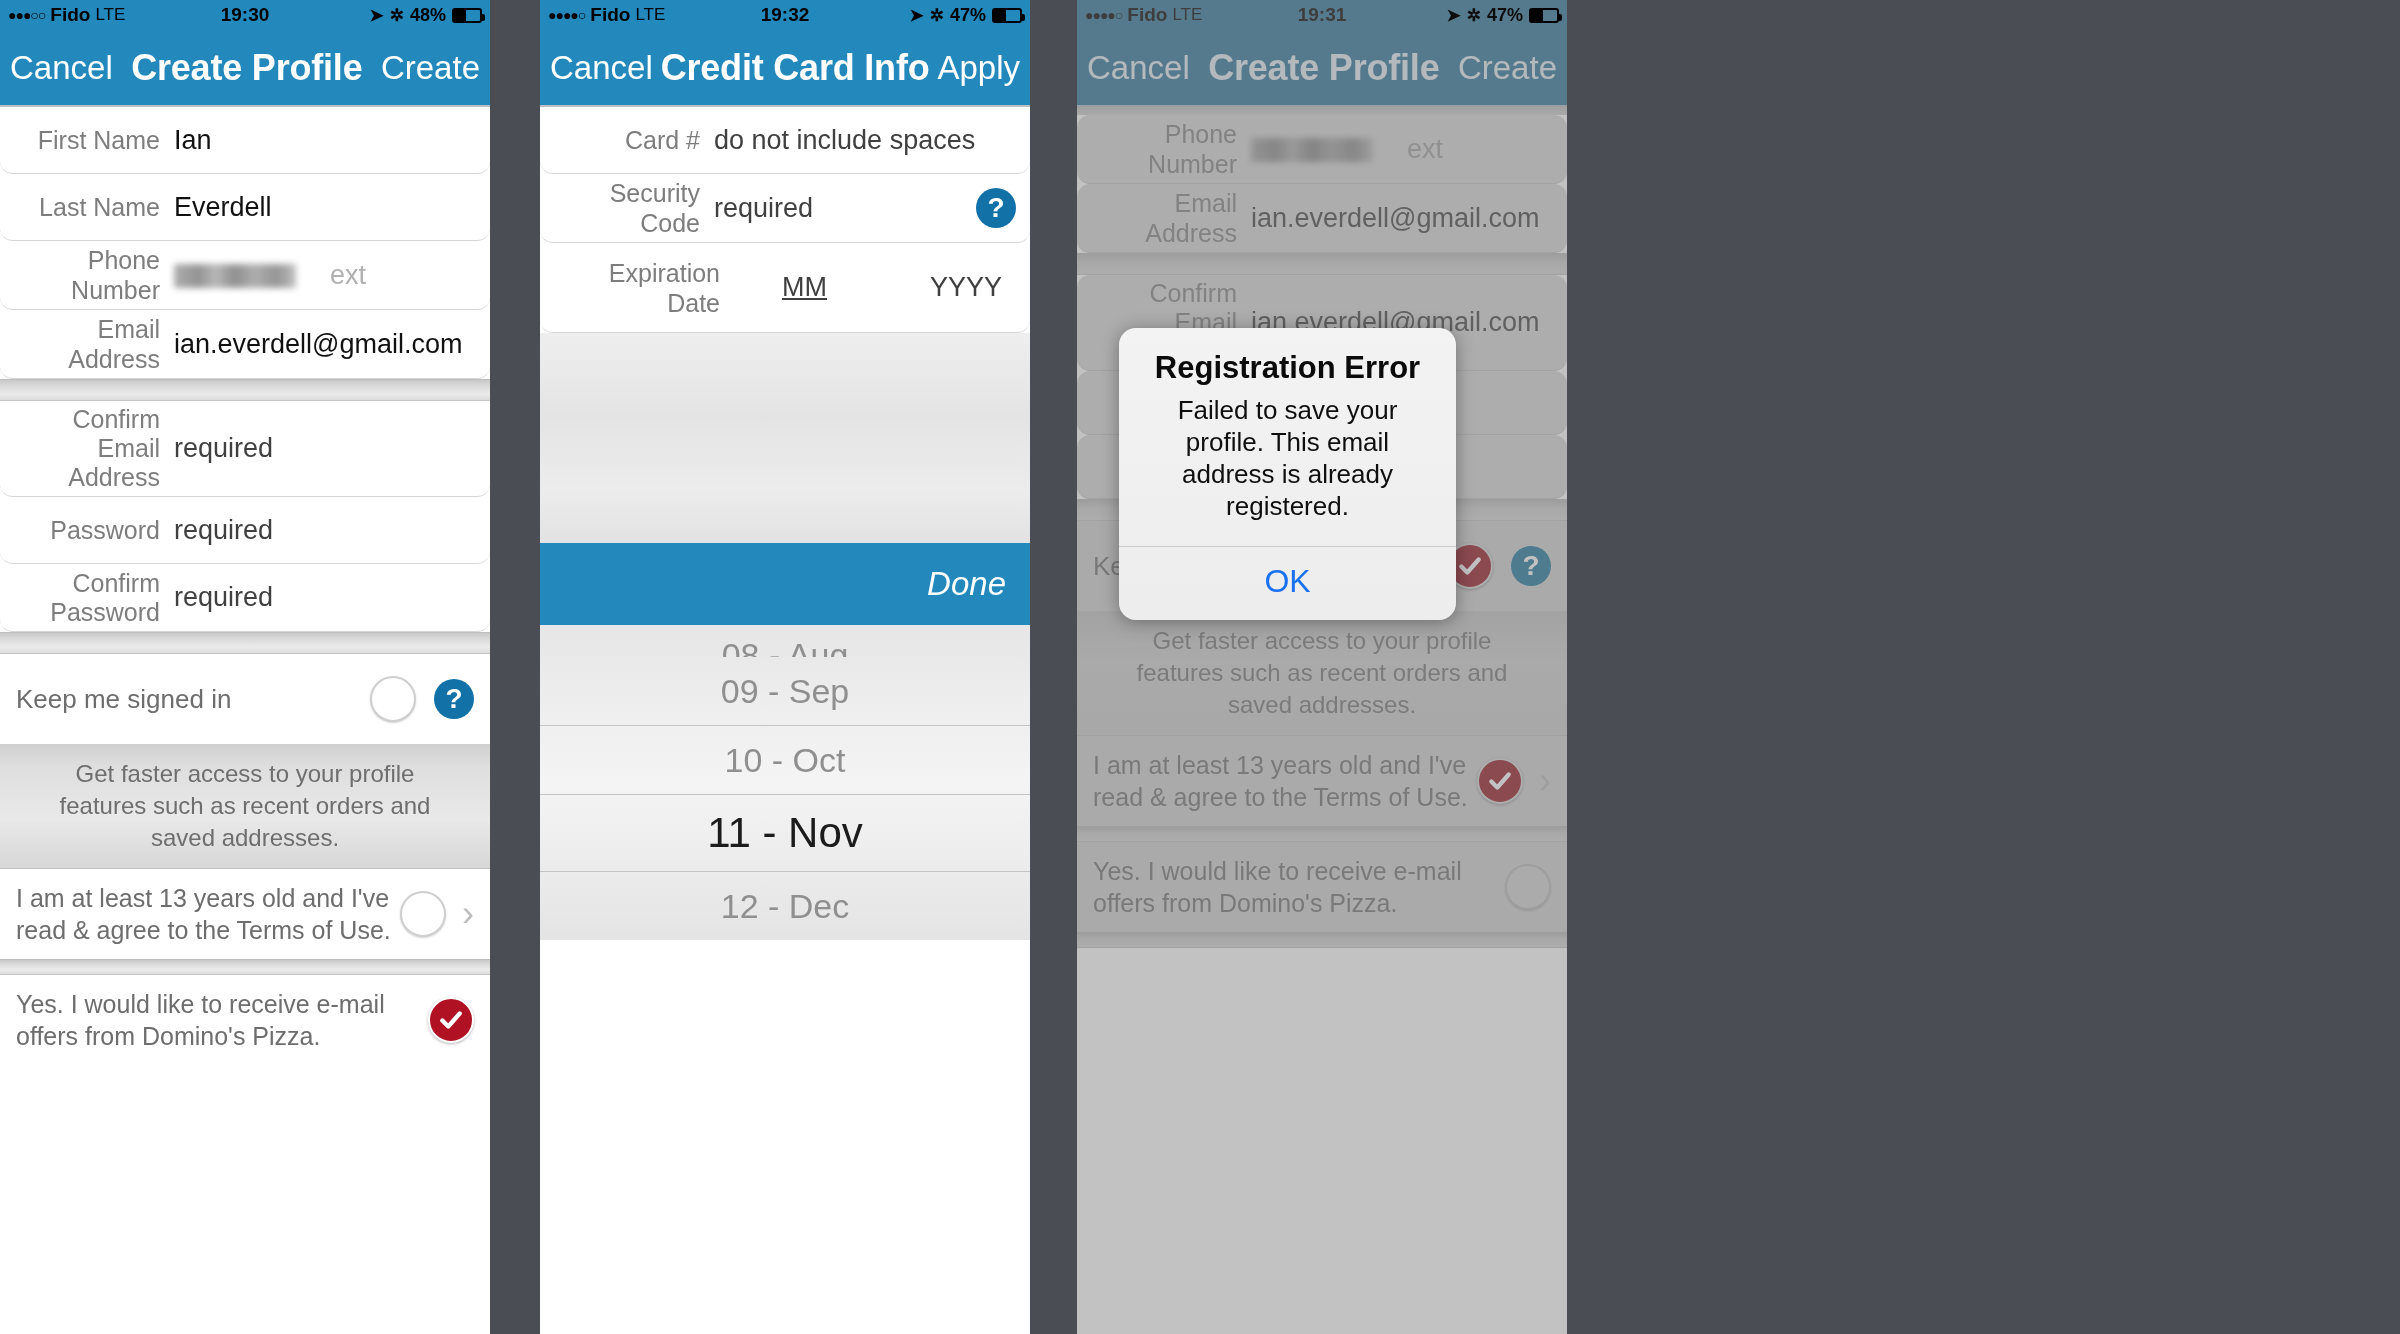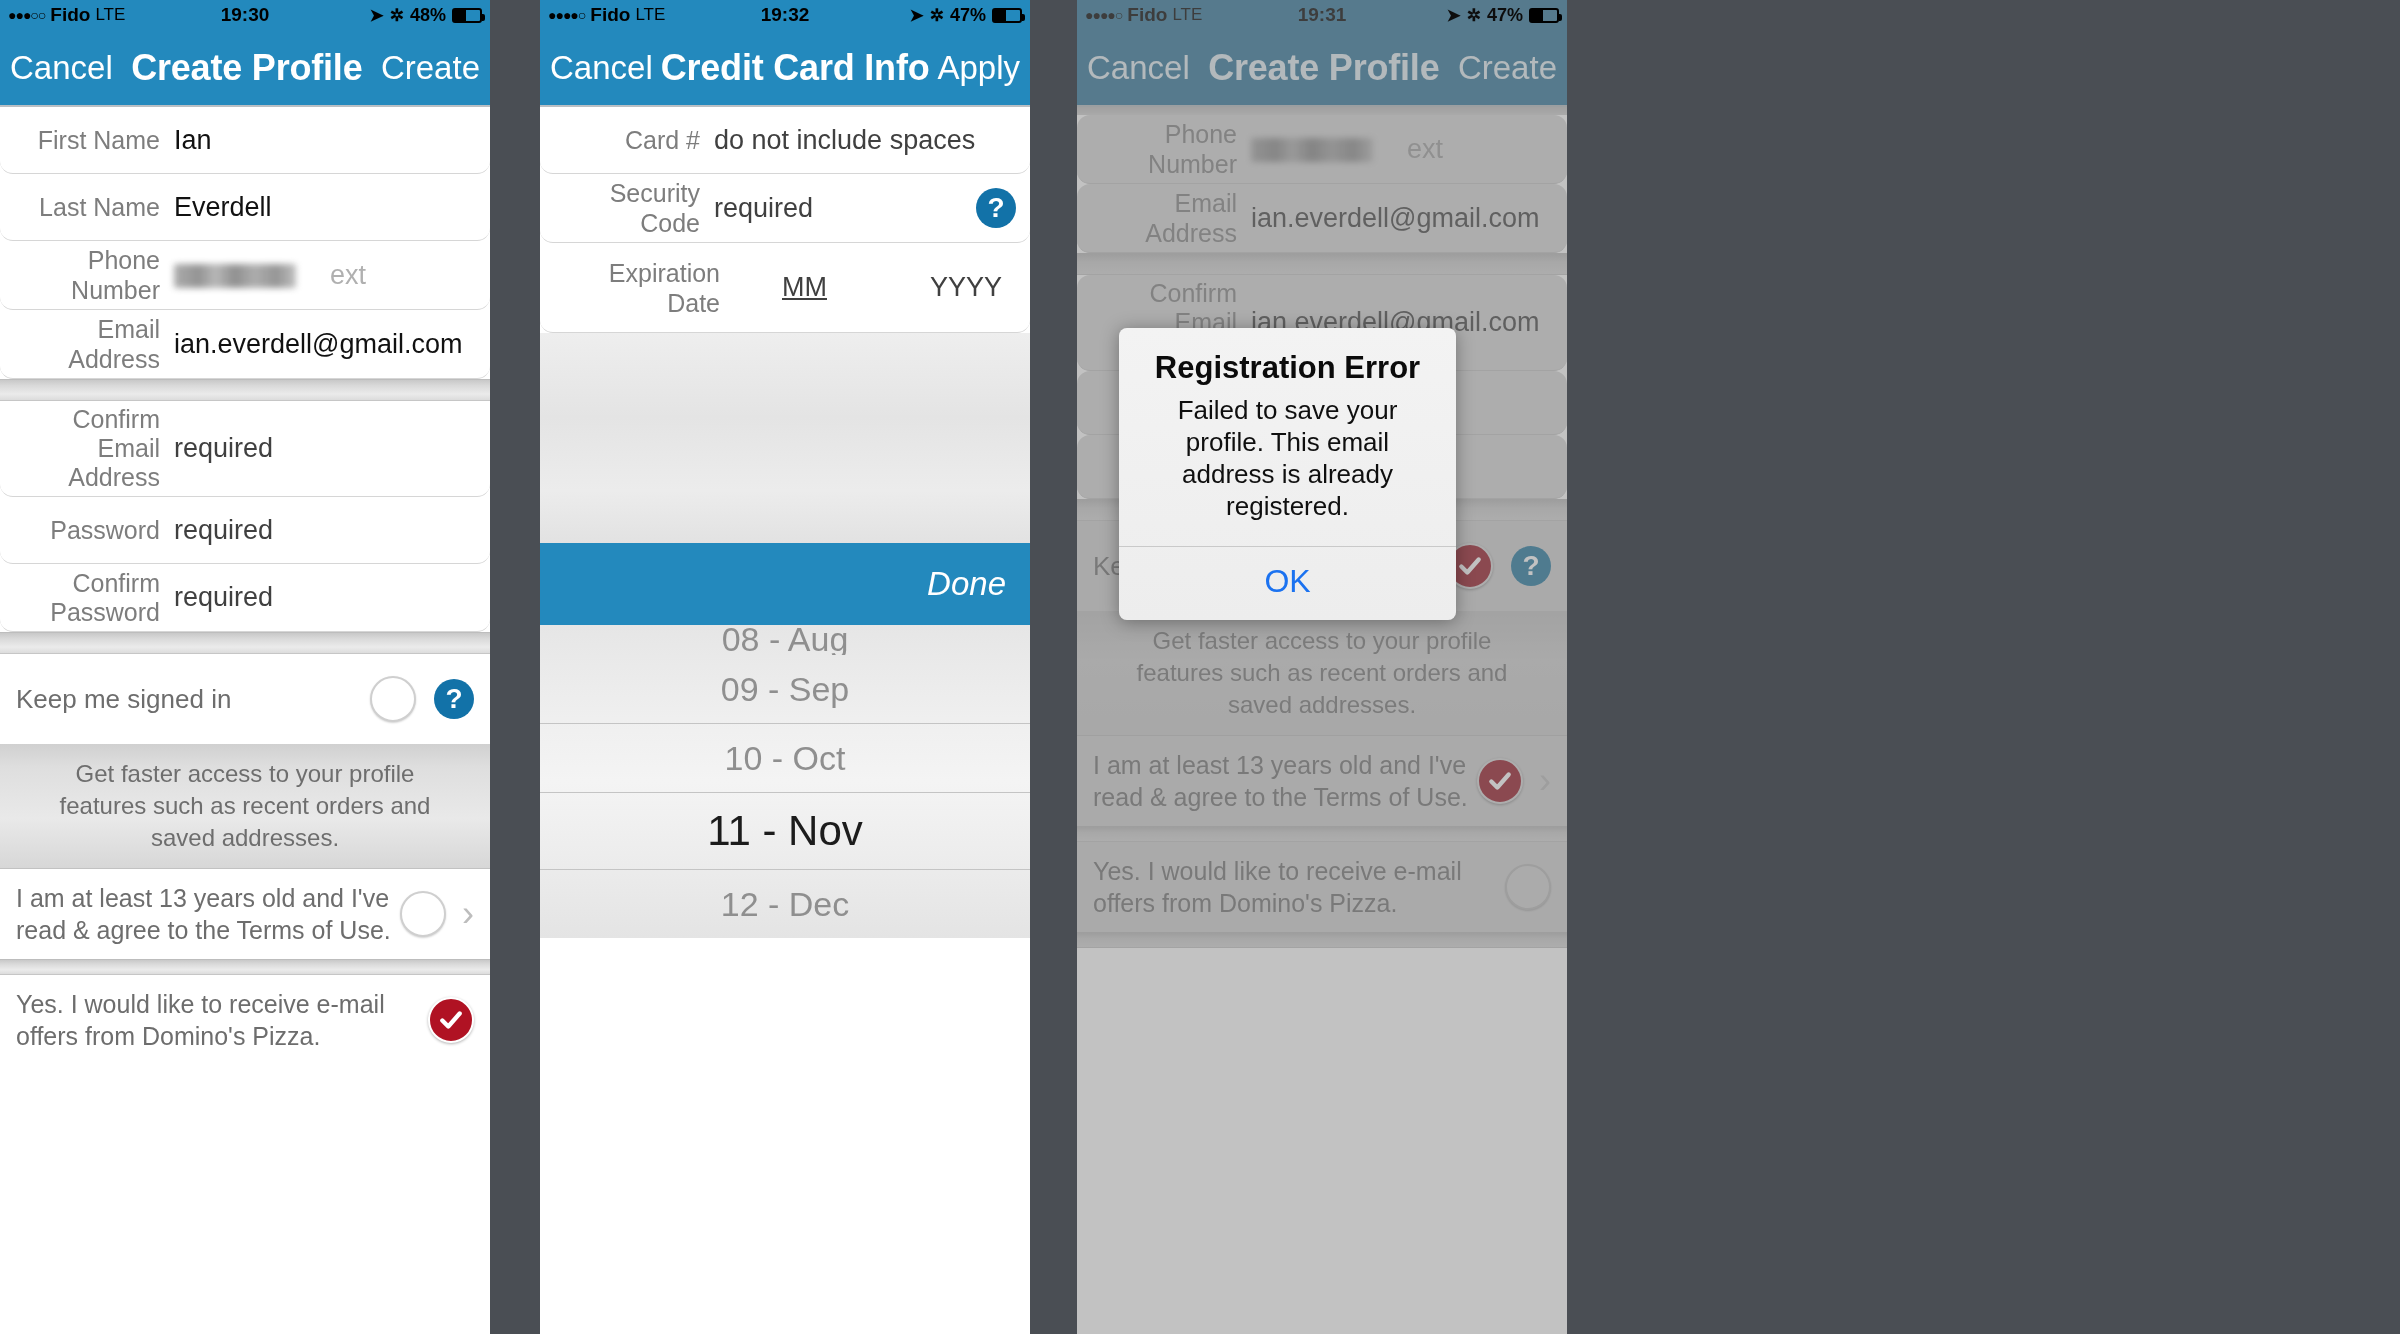--- a/index.html
+++ b/index.html
@@ -123,33 +123,33 @@
   }
   .picker-toolbar .done { color:#fff; font-size:33px; }
   .picker-wheel {
     background:linear-gradient(180deg,#e6e6e6,#efefef 30%,#f4f4f4 50%,#eeeeee 70%,#e4e4e4);
     position:relative;
   }
   .wheel-item {
     text-align:center; color:#8f8f8f; font-size:34px; line-height:48px;
     padding:10px 0;
   }
-  .wheel-item.clip { height:30px; overflow:hidden; line-height:28px; padding:0; font-size:34px; }
+  .wheel-item.clip { height:30px; overflow:hidden; line-height:28px; padding:16px; font-size:34px; }
   .wheel-item.sel { color:#1c1c1c; font-size:42px; padding:14px 0; }
   .wheel-line { height:1px; background:#c4c4c4; }
 
   
   .dim {
     position:absolute; inset:0; background:rgba(120,120,120,0.45);
     pointer-events:none;
   }
   .alert {
     position:absolute; left:42px; top:328px; width:337px;
     background:linear-gradient(180deg,#f3f3f3,#ededed);
-    border-radius:8px; box-shadow:0 2px 18px rgba(0,0,0,.35);
+    border-radius:17px; box-shadow:0 2px 18px rgba(0,0,0,.35);
     overflow:hidden; z-index:5;
   }
   .alert-body { padding:22px 20px 24px; text-align:center; }
   .alert-title { font-size:31px; font-weight:bold; color:#0b0b0b; margin-bottom:8px; }
   .alert-msg { font-size:26px; line-height:32px; color:#0f0f0f; }
   .alert-divider { height:1px; background:#c9c9c9; }
   .alert-ok { text-align:center; padding:16px 0 20px; color:#1b72f0; font-size:32px; }
 
   .p3 .statusbar { background:#3b7d9e; }
   .p3 .navbar { background:#3b7d9e; }

